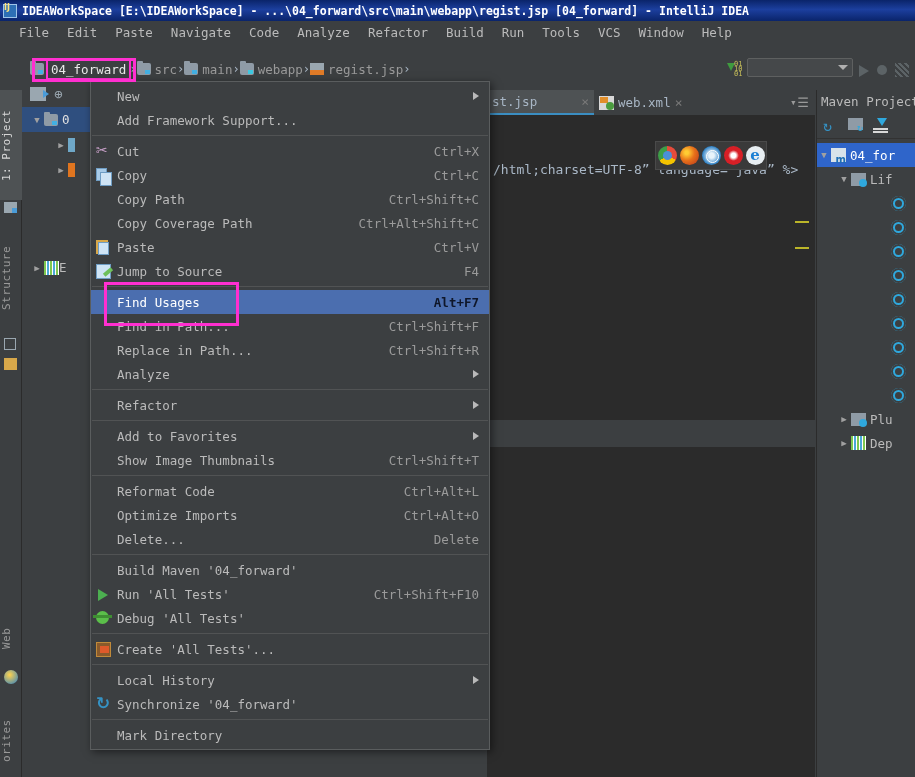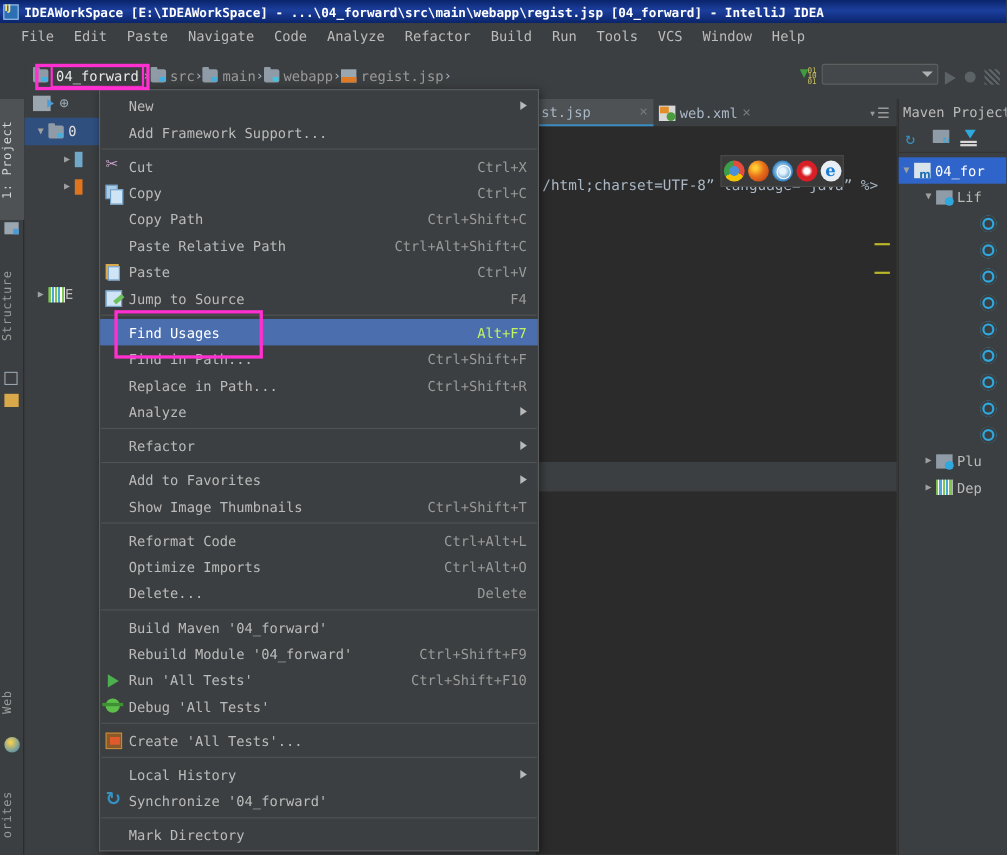--- a/index.html
+++ b/index.html
@@ -218,21 +218,21 @@
   }
   .mrowi {
     position: relative; display: flex; align-items: center; height: 24px;
     padding-left: 26px; padding-right: 10px;
     color: #bbbbbb; font-size: 12.5px; white-space: nowrap;
     font-family: "DejaVu Sans Mono", monospace;
   }
   .mrowi.hl { background: #4b6eaf; color: #ffffff; }
   .mrowi .lbl { flex: 0 0 auto; }
   .mrowi .acc { margin-left: auto; color: #9a9a9a; padding-left: 18px; }
-  .mrowi.hl .acc { color: #bef264; }
+  .mrowi.hl .acc { color: #0f172a; font-weight: bold; }
   .mrowi .arrow {
     margin-left: auto; width: 0; height: 0;
     border-top: 4px solid transparent; border-bottom: 4px solid transparent;
     border-left: 6px solid #b9b9b9;
   }
   .mrowi .mic { position: absolute; left: 5px; top: 5px; width: 15px; height: 15px; }
   .msep { height: 1px; background: #515354; margin: 3px 1px; }
 
   
   .ic-cut::before { content:"\2702"; color:#c8a0c8; font-size:14px; position:absolute; left:0; top:-2px;
@@ -535,21 +535,21 @@
     <div class="mrowi">
       <span class="mic ic-copy"></span>
       <span class="lbl">Copy</span>
       <span class="acc">Ctrl+C</span>
     </div>
     <div class="mrowi">
       <span class="lbl">Copy Path</span>
       <span class="acc">Ctrl+Shift+C</span>
     </div>
     <div class="mrowi">
-      <span class="lbl">Paste Relative Path</span>
+      <span class="lbl">Copy Coverage Path</span>
       <span class="acc">Ctrl+Alt+Shift+C</span>
     </div>
     <div class="mrowi">
       <span class="mic ic-paste"></span>
       <span class="lbl">Paste</span>
       <span class="acc">Ctrl+V</span>
     </div>
     <div class="mrowi">
       <span class="mic ic-jump"></span>
       <span class="lbl">Jump to Source</span>
@@ -607,24 +607,20 @@
       <span class="lbl">Delete...</span>
       <span class="acc">Delete</span>
     </div>
 
     <div class="msep"></div>
 
     <div class="mrowi">
       <span class="lbl">Build Maven '04_forward'</span>
     </div>
     <div class="mrowi">
-      <span class="lbl">Rebuild Module '04_forward'</span>
-      <span class="acc">Ctrl+Shift+F9</span>
-    </div>
-    <div class="mrowi">
       <span class="mic ic-run"></span>
       <span class="lbl">Run 'All Tests'</span>
       <span class="acc">Ctrl+Shift+F10</span>
     </div>
     <div class="mrowi">
       <span class="mic ic-debug"></span>
       <span class="lbl">Debug 'All Tests'</span>
     </div>
 
     <div class="msep"></div>

